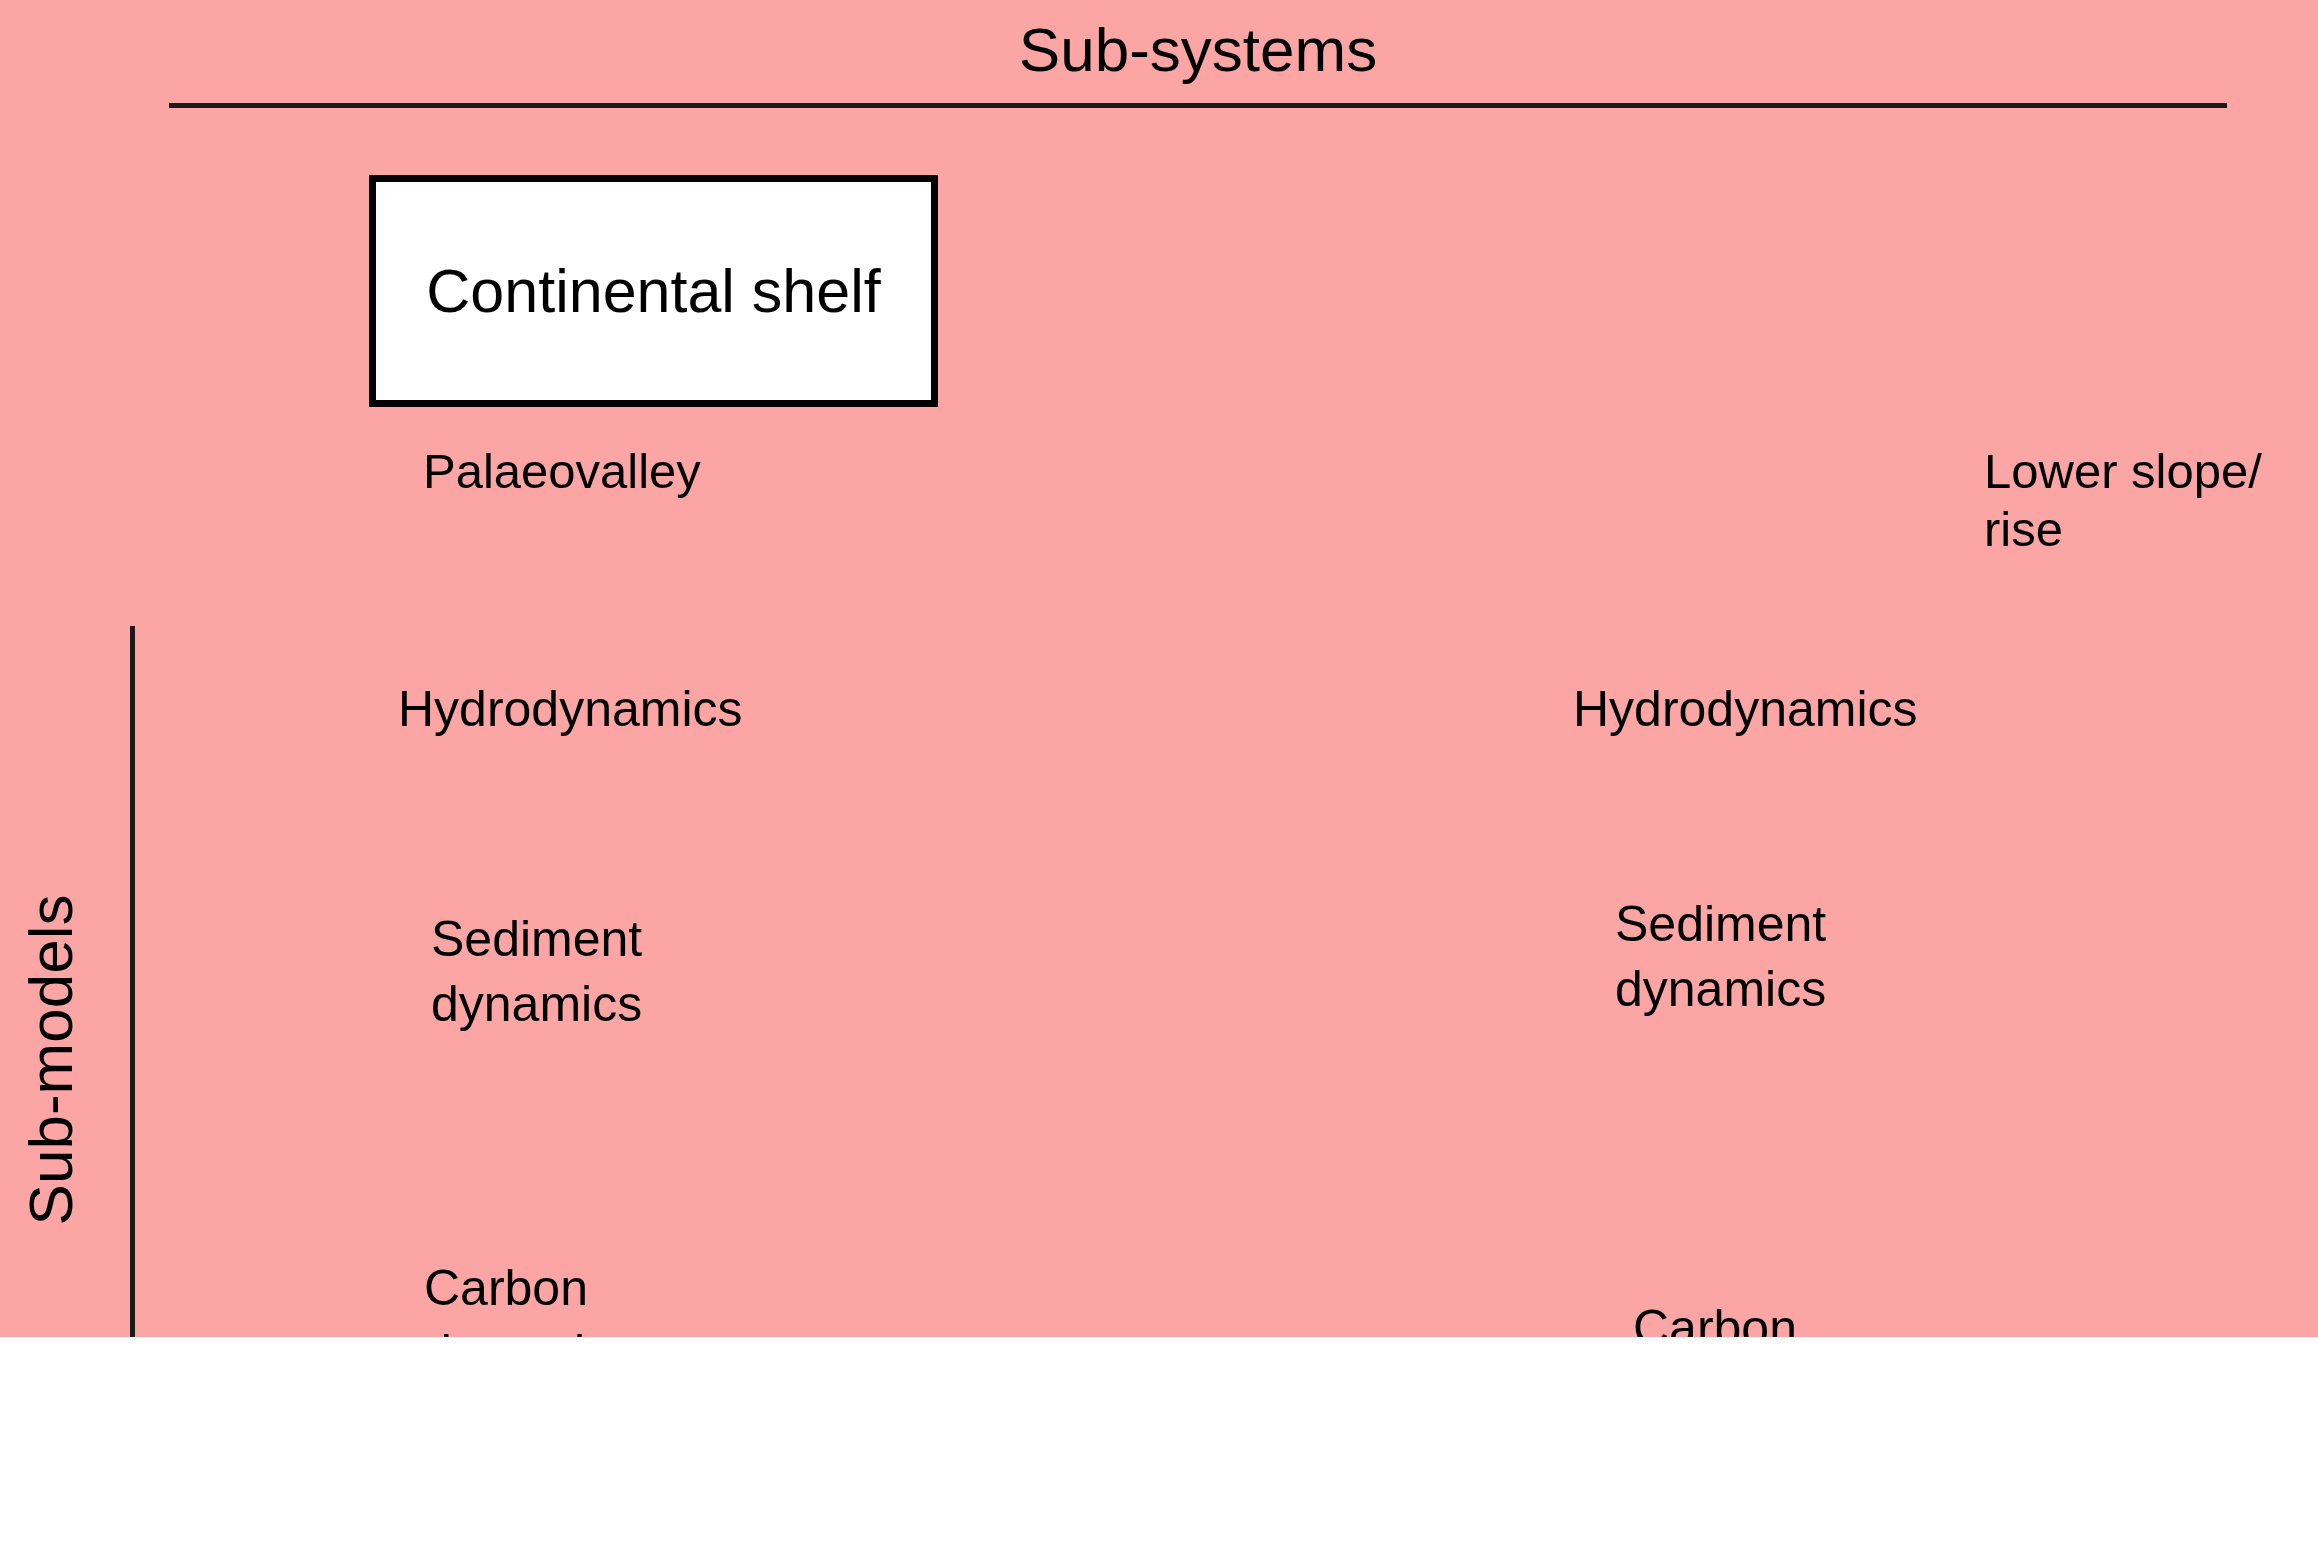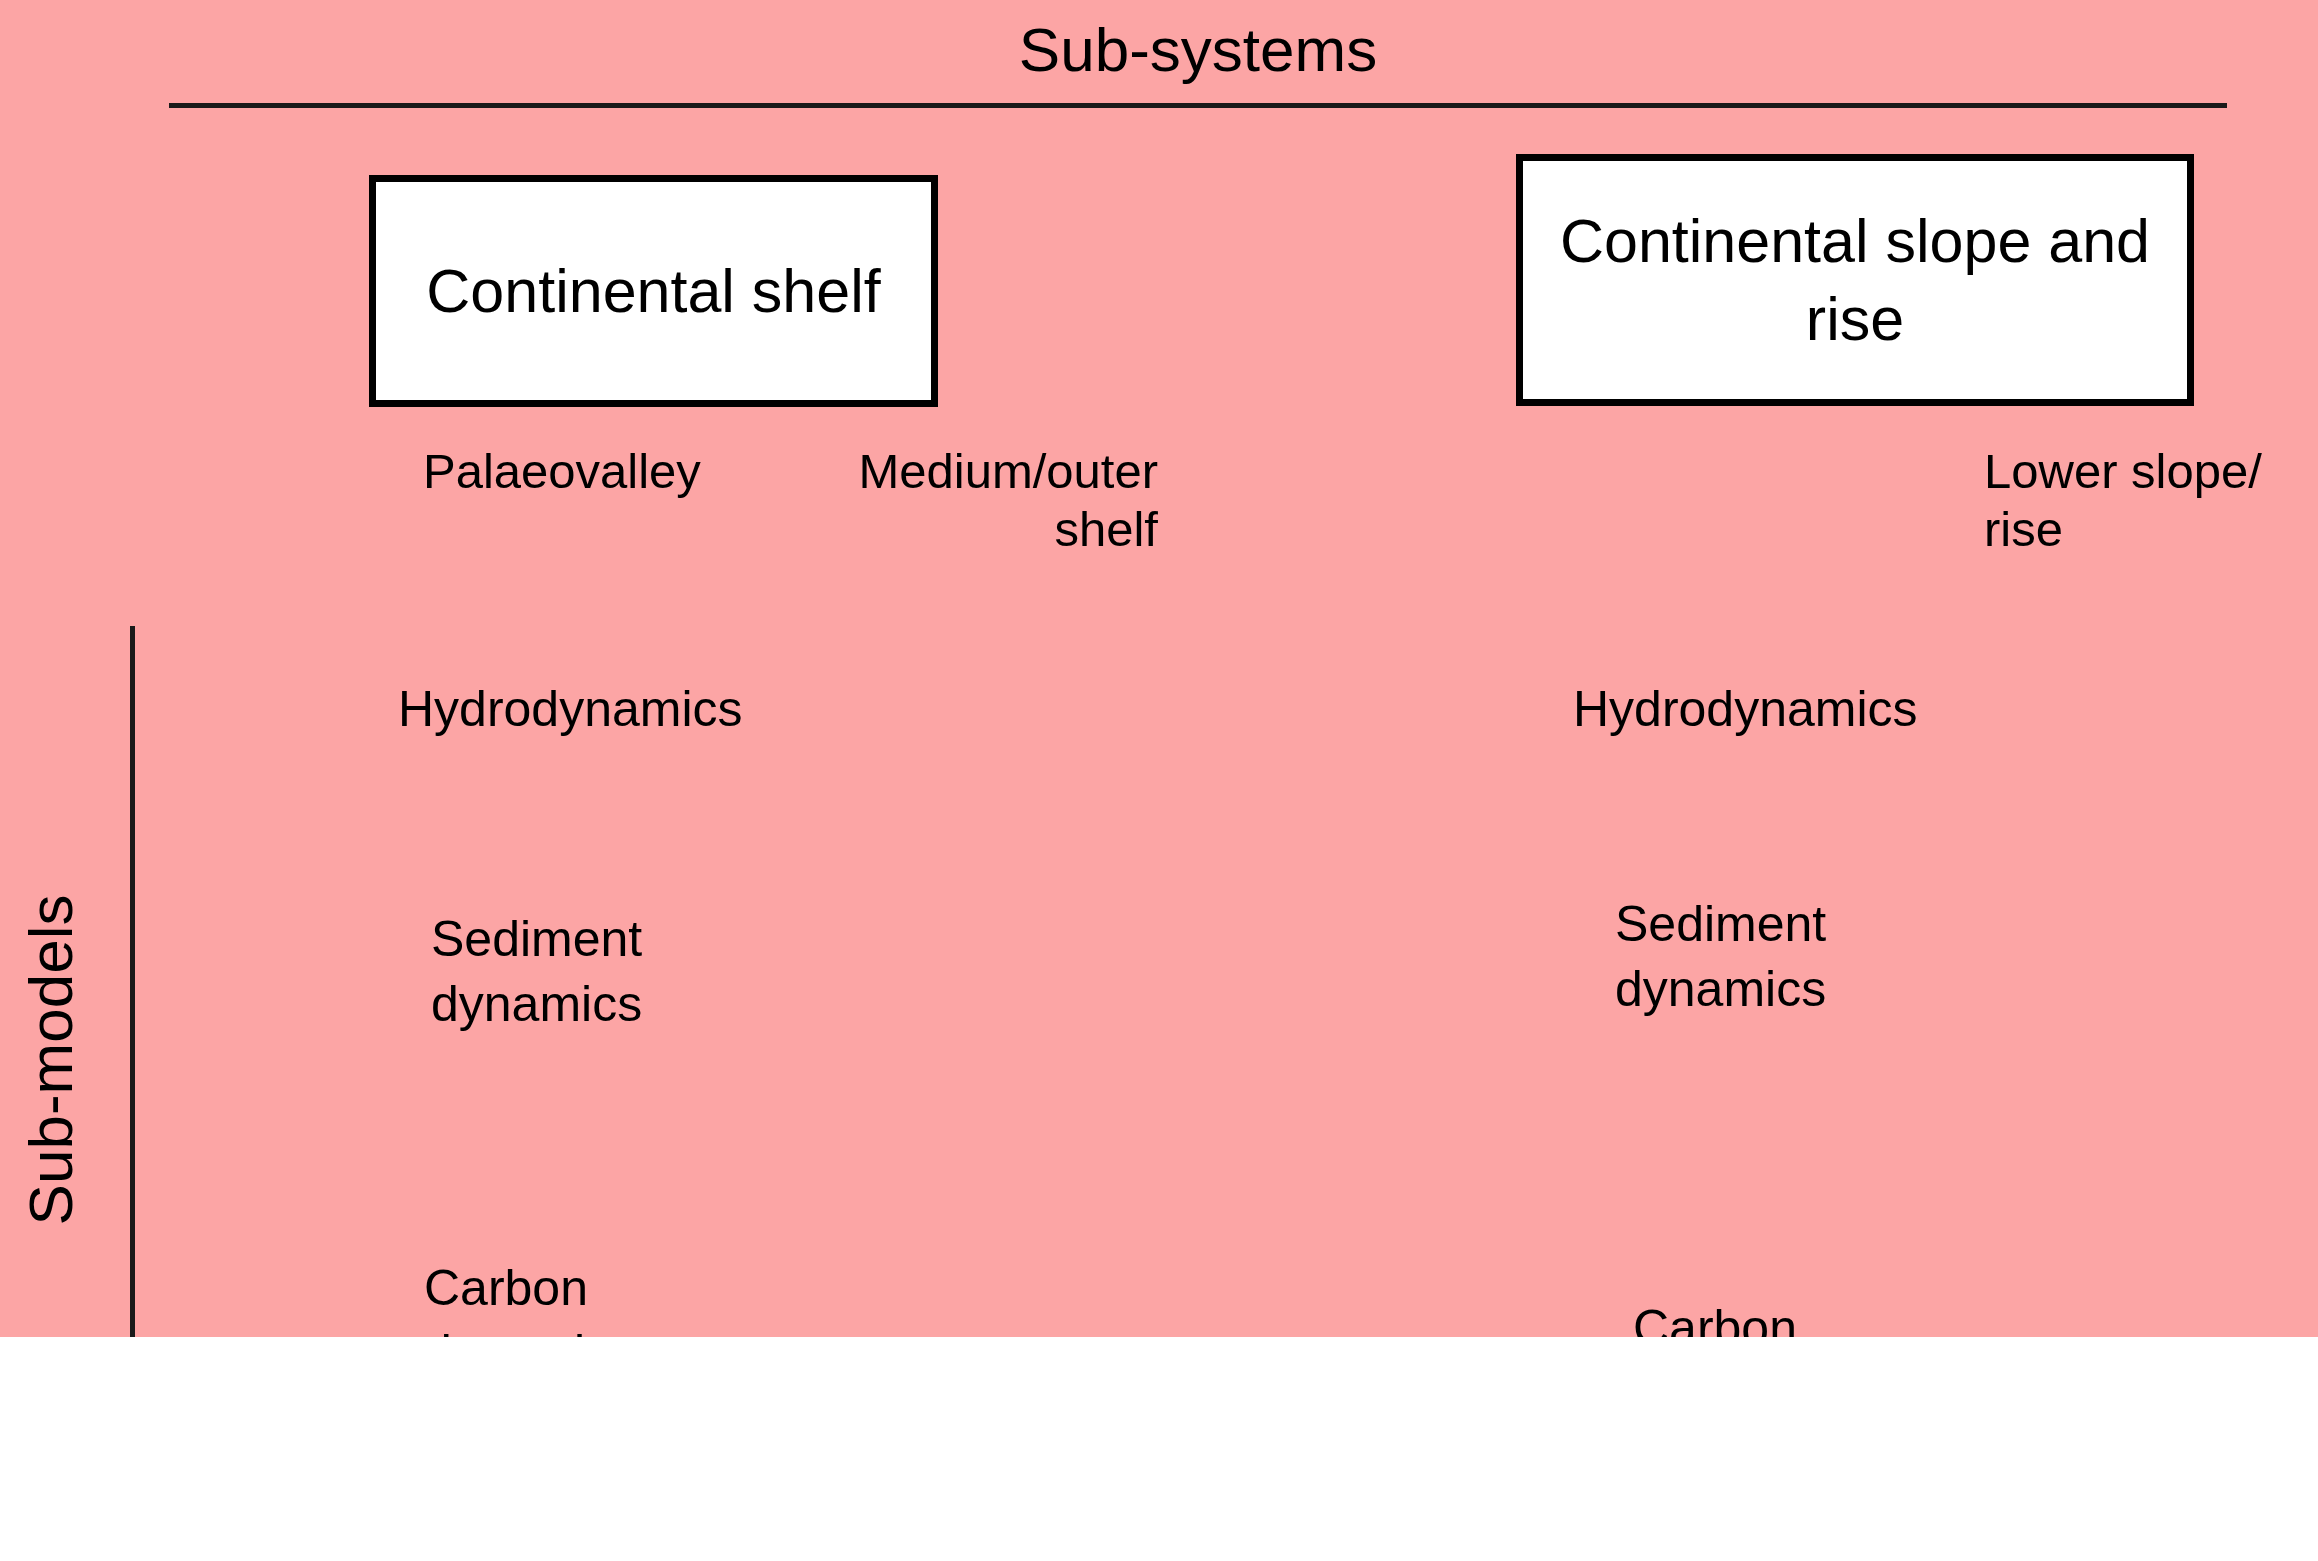--- a/index.html
+++ b/index.html
@@ -121,27 +121,22 @@
 
 <div id="figure">
 
   <div id="subsystems-title">Sub-systems</div>
   <div id="subsystems-rule"></div>
 
   <div class="subsystem-box" id="box-continental-shelf">
     <span class="box-label">Continental shelf</span>
   </div>
 
-  <div class="subsystem-box" id="box-continental-slope">
-    <span class="box-label">Continental slope and rise</span>
-  </div>
 
   <div class="zone-label" id="zone-palaeovalley">Palaeovalley</div>
-  <div class="zone-label" id="zone-medium-outer">Medium/outer
-shelf</div>
   <div class="zone-label" id="zone-lower-slope">Lower slope/
 rise</div>
 
   <div id="submodels-rule"></div>
   <div id="submodels-title">Sub-models</div>
 
   <div class="submodel-cell" id="cell-shelf-hydro">Hydrodynamics</div>
   <div class="submodel-cell" id="cell-shelf-sediment">Sediment
 dynamics</div>
   <div class="submodel-cell" id="cell-shelf-carbon">Carbon

